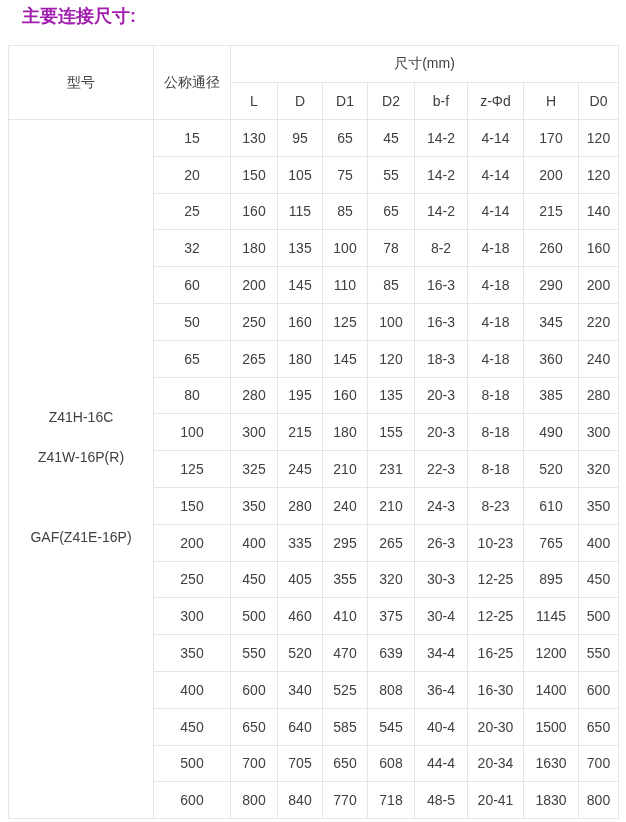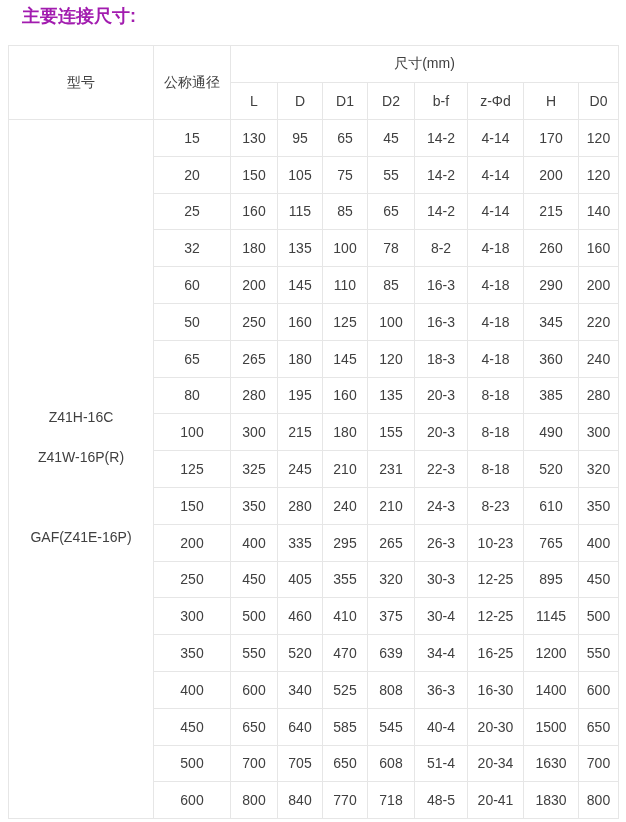--- a/index.html
+++ b/index.html
@@ -253,21 +253,21 @@
           <td>16-25</td>
           <td>1200</td>
           <td>550</td>
         </tr>
         <tr>
           <td>400</td>
           <td>600</td>
           <td>340</td>
           <td>525</td>
           <td>808</td>
-          <td>36-3</td>
+          <td>36-4</td>
           <td>16-30</td>
           <td>1400</td>
           <td>600</td>
         </tr>
         <tr>
           <td>450</td>
           <td>650</td>
           <td>640</td>
           <td>585</td>
           <td>545</td>
@@ -275,21 +275,21 @@
           <td>20-30</td>
           <td>1500</td>
           <td>650</td>
         </tr>
         <tr>
           <td>500</td>
           <td>700</td>
           <td>705</td>
           <td>650</td>
           <td>608</td>
-          <td>51-4</td>
+          <td>44-4</td>
           <td>20-34</td>
           <td>1630</td>
           <td>700</td>
         </tr>
         <tr>
           <td>600</td>
           <td>800</td>
           <td>840</td>
           <td>770</td>
           <td>718</td>

